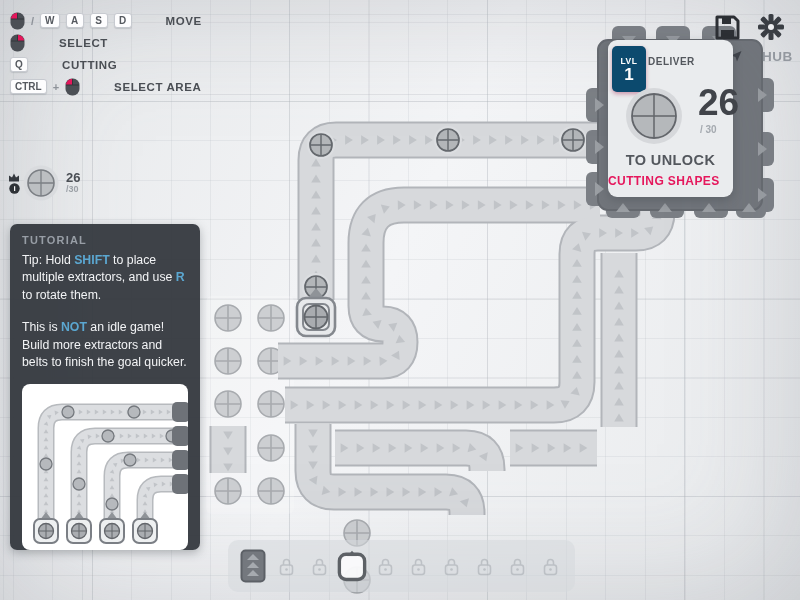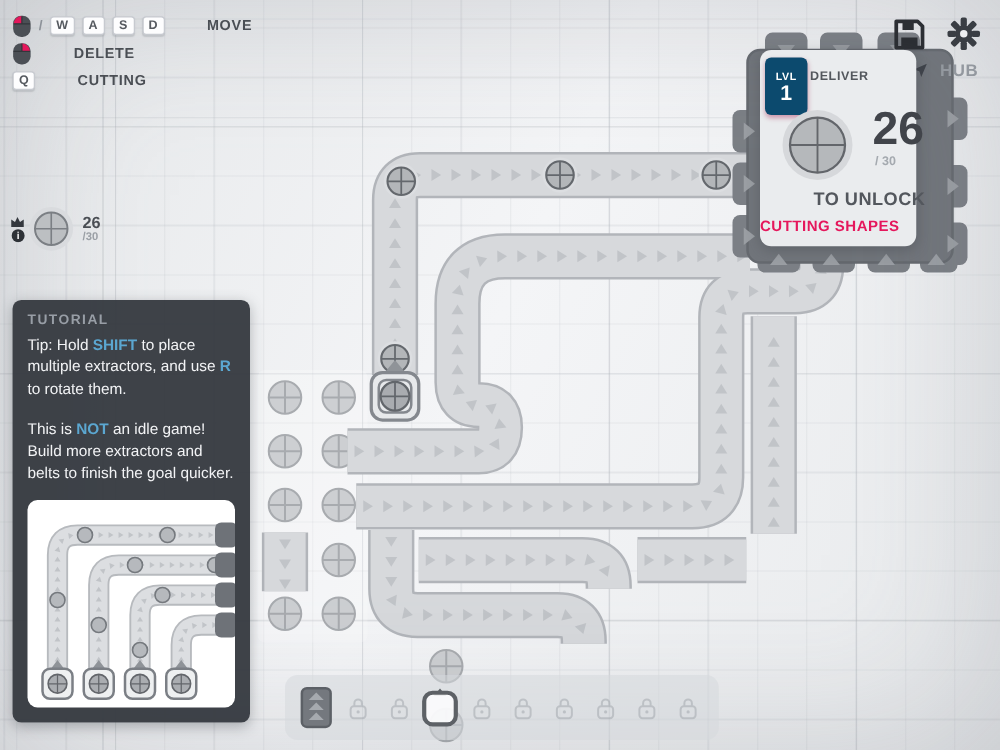--- a/index.html
+++ b/index.html
@@ -37,42 +37,42 @@
   .pinned{position:absolute;left:8px;top:164px;z-index:4;display:flex;align-items:center;}
   .pin-icons{display:flex;flex-direction:column;align-items:center;gap:1px;margin-right:2px;}
   .pin-count{margin-left:6px;line-height:1.05;}
   .pin-count .cur{font-size:13px;font-weight:bold;color:#4a4e54;}
   .pin-count .tot{font-size:9px;font-weight:bold;color:#9ba0a6;}
 
   .topbar{position:absolute;right:14px;top:12px;z-index:4;display:flex;gap:14px;align-items:center;}
   .icon-btn{width:30px;height:30px;display:flex;align-items:center;justify-content:center;cursor:pointer;}
 
   
-  .hub-label{position:absolute;left:731px;top:49px;z-index:3;display:flex;align-items:center;gap:10px;
+  .hub-label{position:absolute;left:731px;top:49px;z-index:3;display:flex;align-items:center;gap:20px;
     font-size:13.5px;font-weight:bold;color:#93989f;letter-spacing:.5px;}
   .goal-panel{position:absolute;left:608px;top:40px;width:125px;height:157px;z-index:4;
     background:#eaecee;border-radius:9px;box-shadow:0 3px 10px rgba(60,65,72,.35);}
   .lvl-badge{position:absolute;left:4px;top:6px;width:34px;height:46px;border-radius:5px;
     background:#0c4a6e;color:#fff;display:flex;flex-direction:column;align-items:center;justify-content:center;
     box-shadow:0 2px 4px rgba(160,20,70,.4);}
   .lvl-badge .lvl{font-size:8.5px;font-weight:bold;letter-spacing:.5px;}
   .lvl-badge .num{font-size:17px;font-weight:bold;line-height:1;}
   .goal-title{position:absolute;left:40px;top:16px;width:80px;text-align:left;
     font-size:10px;font-weight:bold;color:#53575d;letter-spacing:.5px;}
   .goal-shape{position:absolute;left:16px;top:46px;}
   .goal-amount{position:absolute;left:90px;top:42px;font-size:37px;font-weight:bold;color:#41444a;}
   .goal-total{position:absolute;left:92px;top:84px;font-size:10px;font-weight:bold;color:#a4a9af;}
   .goal-unlock{position:absolute;left:0;top:112px;width:100%;text-align:center;
-    font-size:14.5px;font-weight:bold;color:#53575d;letter-spacing:.4px;padding-left:25px;}
+    font-size:14.5px;font-weight:bold;color:#53575d;letter-spacing:.4px;}
   .goal-reward{position:absolute;left:0;top:134px;width:100%;
     font-size:12px;font-weight:bold;color:#e5175c;letter-spacing:.4px;}
 
   
-  .tutorial{position:absolute;left:10px;top:240px;width:190px;z-index:4;
-    background:rgba(54,58,65,.96);border-radius:7px;padding:10px 12px 12px 12px;box-sizing:border-box;
+  .tutorial{position:absolute;left:10px;top:224px;width:190px;z-index:4;
+    background:rgba(54,58,65,.96);border-radius:7px;padding:10px 12px 0 12px;box-sizing:border-box;
     box-shadow:0 3px 10px rgba(60,65,72,.35);}
   .tutorial h4{margin:0 0 6px 0;font-size:11px;font-weight:bold;color:#989ea6;letter-spacing:1.2px;}
   .tutorial p{margin:0;font-size:12.3px;line-height:1.42;color:#f2f3f5;}
   .tutorial p + p{margin-top:15px;}
   .tutorial .hl{color:#5ba7d1;font-weight:bold;}
   .tut-img{margin-top:12px;background:#fff;border-radius:8px;width:166px;height:166px;overflow:hidden;}
 
   
   .toolbar{position:absolute;left:228px;top:540px;width:347px;height:52px;z-index:4;
     background:rgba(214,217,221,.55);border-radius:10px;display:flex;align-items:center;
@@ -373,25 +373,35 @@
     <span class="key">S</span>
     <span class="key">D</span>
     <span class="hint-label">MOVE</span>
   </div>
   <div class="hint-row">
     <svg width="15" height="18" viewBox="0 0 15 18">
       <rect x="0.5" y="0.5" width="14" height="17" rx="6.5" fill="#4b4f55"></rect>
       <path d="M14,7 A6.5,6.5 0 0 0 7.5,0.8 L7.5,7 Z" fill="#e5175c"></path>
       <path d="M7.5,1 V7 M1,7 H14" stroke="#33363b" stroke-width="1" fill="none"></path>
     </svg>
-    <span class="hint-label">DELETE</span>
+    <span class="hint-label">SELECT</span>
   </div>
   <div class="hint-row">
     <span class="key">Q</span>
     <span class="hint-label">CUTTING</span>
+  </div>
+  <div class="hint-row">
+    <span class="key">CTRL</span>
+    <span class="plus">+</span>
+    <svg width="15" height="18" viewBox="0 0 15 18">
+      <rect x="0.5" y="0.5" width="14" height="17" rx="6.5" fill="#4b4f55"></rect>
+      <path d="M1,7 A6.5,6.5 0 0 1 7.5,0.8 L7.5,7 Z" fill="#e5175c"></path>
+      <path d="M7.5,1 V7 M1,7 H14" stroke="#33363b" stroke-width="1" fill="none"></path>
+    </svg>
+    <span class="hint-label">SELECT AREA</span>
   </div>
 </div>
 
 <div class="pinned">
   <div class="pin-icons">
     <svg width="12" height="9" viewBox="0 0 12 9">
       <path d="M1,8.5 L1,2.5 L4,4.5 L6,0.5 L8,4.5 L11,2.5 L11,8.5 Z" fill="#34383e"></path>
     </svg>
     <svg width="11" height="11" viewBox="0 0 11 11">
       <circle cx="5.5" cy="5.5" r="5.2" fill="#2e3237"></circle>

